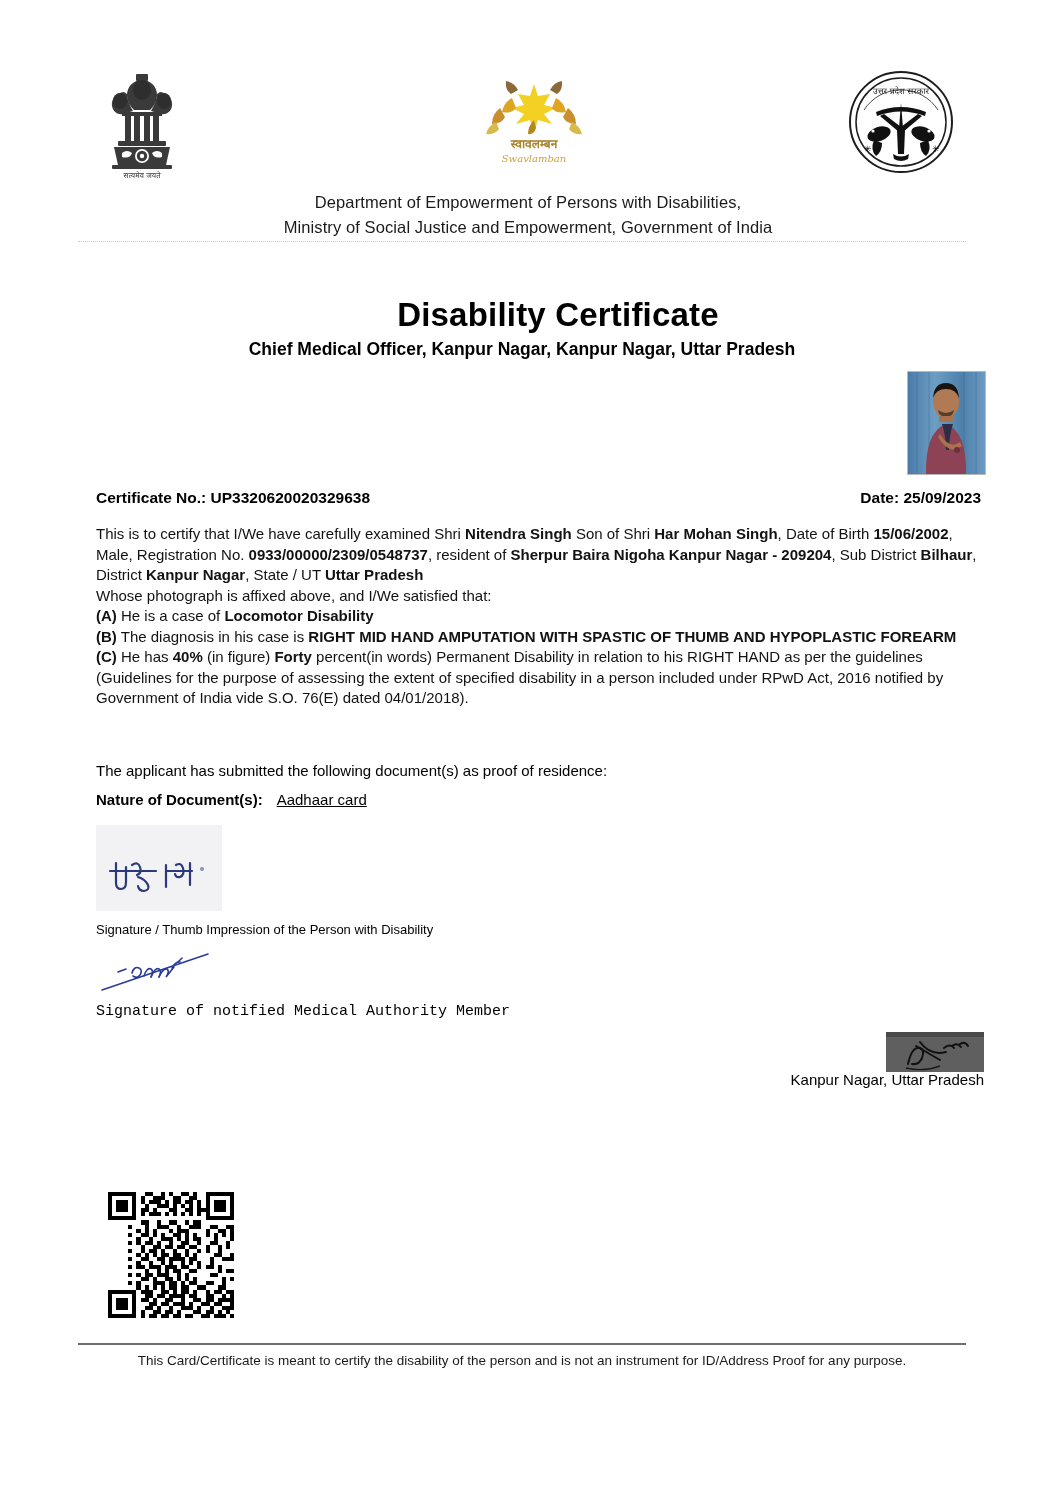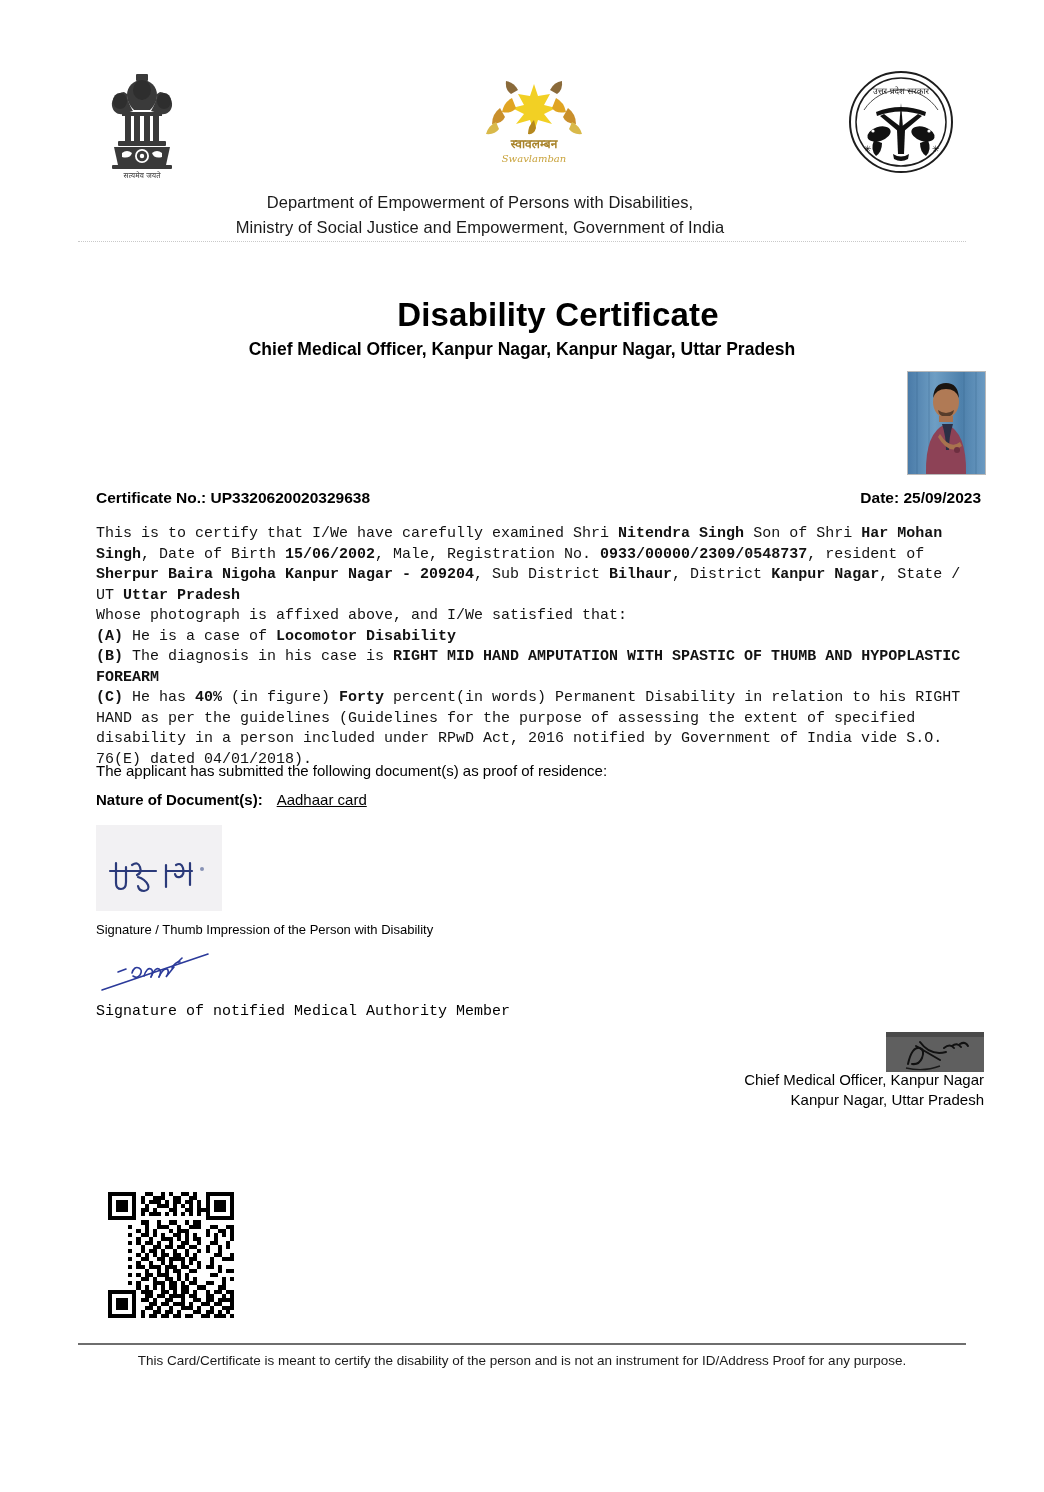--- a/index.html
+++ b/index.html
@@ -39,20 +39,21 @@
   .ministry {
     position: absolute;
     left: 0;
     top: 190px;
     width: 960px;
     text-align: center;
     font-size: 16.5px;
     line-height: 25px;
     color: #1a1a1a;
     letter-spacing: 0.1px;
+    padding-left: 48px;
   }
 
   .dotted-rule {
     position: absolute;
     left: 78px;
     top: 241px;
     width: 888px;
     height: 0;
     border-top: 1px dotted #c9c9c9;
   }
@@ -108,21 +109,21 @@
   .body-text {
     position: absolute;
     left: 96px;
     top: 524px;
     width: 886px;
     font-size: 15px;
     line-height: 20.5px;
     color: #121212;
     text-align: left;
   }
-  .body-text p { margin: 0; font-family: Liberation Mono, monospace; }
+  .body-text p { margin: 0; }
   .body-text b { font-weight: bold; }
 
   .para-residence {
     position: absolute;
     left: 96px;
     top: 761px;
     width: 886px;
     font-size: 15px;
     line-height: 20.5px;
   }
@@ -407,21 +408,20 @@
         <path d="M66 14 q5 -4 9 1"></path>
         <path d="M74 12 q5 -3 8 2"></path>
       </g>
       <g fill="none" stroke="#1a1a1a" stroke-width="1.4">
         <path d="M20 36 q18 4 34 -2"></path>
       </g>
     </svg>
   </div>
 
   <div class="cmo-caption">
-    <div>Chief Medical Officer, Kanpur Nagar</div>
     <div>Kanpur Nagar, Uttar Pradesh</div>
   </div>
 
   <div class="qr-box">
     <svg viewBox="0 0 33 33" xmlns="http://www.w3.org/2000/svg" shape-rendering="crispEdges">
       <rect width="33" height="33" fill="#ffffff"></rect>
       <g fill="#000000">
 
         <rect x="1" y="1" width="7" height="1"></rect>
           <rect x="1" y="7" width="7" height="1"></rect>

